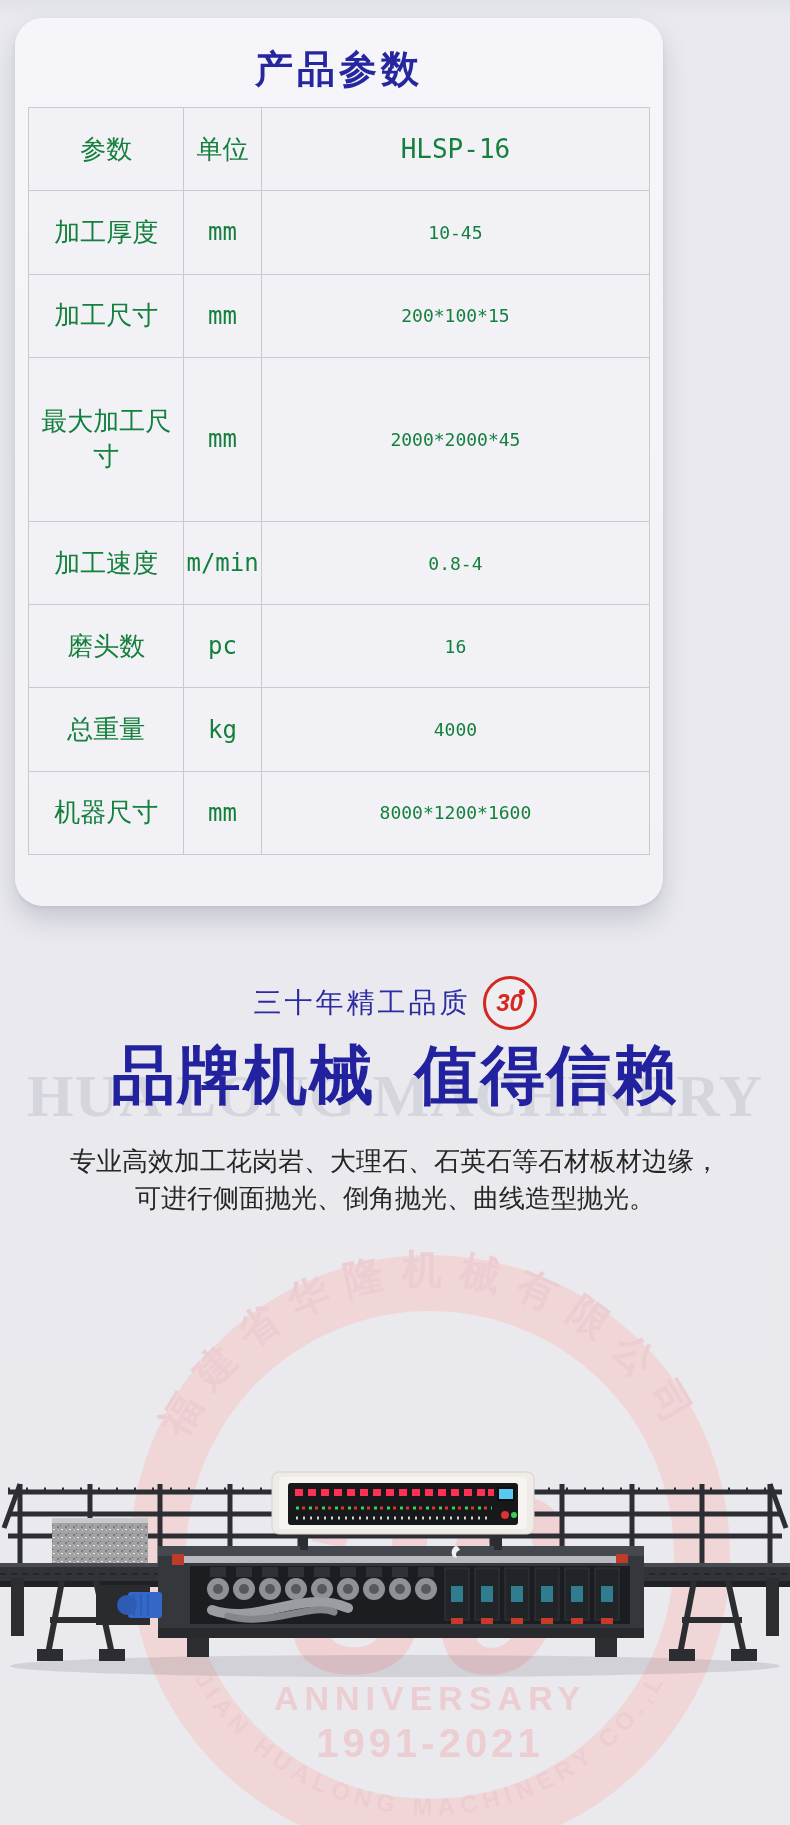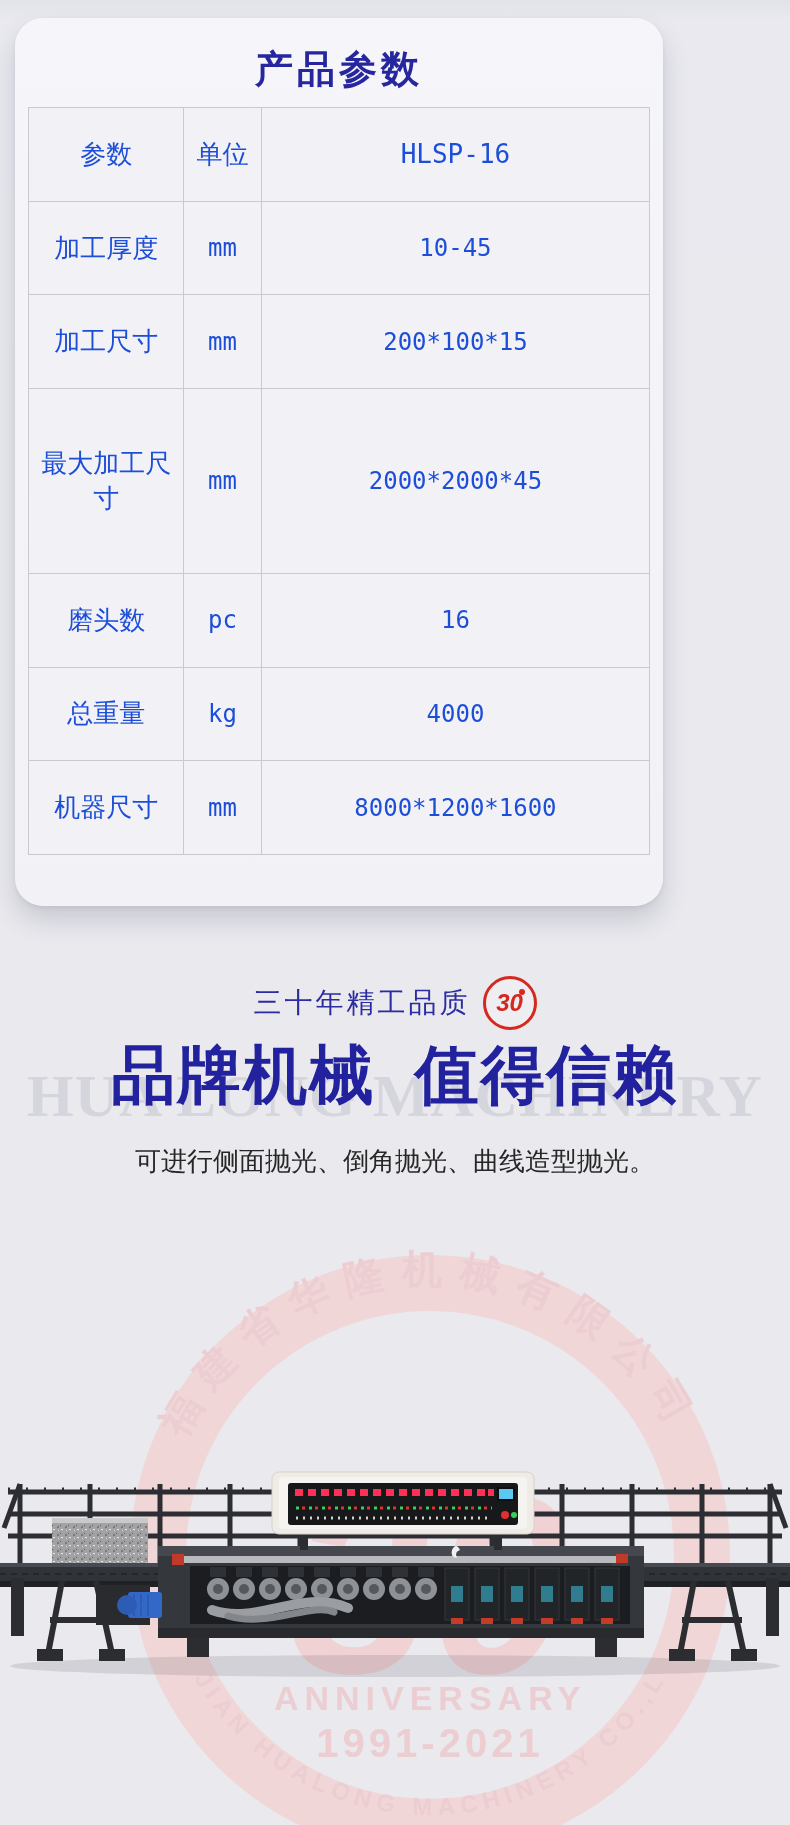--- a/index.html
+++ b/index.html
@@ -22,25 +22,25 @@
     margin-top:26px; text-align:center;
     font-size:38px; font-weight:bold; letter-spacing:4px;
     color:#26269e;
   }
   .spec-table-wrap { position:absolute; left:13px; right:13px; top:89px; }
   table.spec {
     width:100%; height:748px; border-collapse:collapse; table-layout:fixed;
   }
   table.spec td {
     border:1px solid #c9c9cf; text-align:center; vertical-align:middle;
-    background:#f2f2f6; color:#1d4ed8;
+    background:#f2f2f6; color:#15803d;
   }
   td.c-param { width:25%; font-size:26px; }
   td.c-unit  { width:12.5%; font-size:24px; font-family:"DejaVu Sans Mono", monospace; }
-  td.c-value { width:62.5%; font-size:24px; font-family:"DejaVu Sans Mono", monospace; }
+  td.c-value { width:62.5%; font-size:18px; font-family:"DejaVu Sans Mono", monospace; }
   tr.head td { font-size:26px; }
   tr.head td.c-value { font-size:26px; }
 
   
   .tagline-row {
     position:absolute; left:0; top:976px; width:100%;
     display:flex; align-items:center; justify-content:center; gap:12px; z-index:3;
   }
   .tagline { font-size:28px; color:#2c2ca2; letter-spacing:3px; }
   .badge30 {
@@ -118,20 +118,25 @@
           <td class="c-param">加工尺寸</td>
           <td class="c-unit">mm</td>
           <td class="c-value">200*100*15</td>
         </tr>
         <tr>
           <td class="c-param">最大加工尺寸</td>
           <td class="c-unit">mm</td>
           <td class="c-value">2000*2000*45</td>
         </tr>
         <tr>
+          <td class="c-param">加工速度</td>
+          <td class="c-unit">m/min</td>
+          <td class="c-value">0.8-4</td>
+        </tr>
+        <tr>
           <td class="c-param">磨头数</td>
           <td class="c-unit">pc</td>
           <td class="c-value">16</td>
         </tr>
         <tr>
           <td class="c-param">总重量</td>
           <td class="c-unit">kg</td>
           <td class="c-value">4000</td>
         </tr>
         <tr>
@@ -145,20 +150,21 @@
   </div>
 
   <div class="tagline-row">
     <span class="tagline">三十年精工品质</span>
     <span class="badge30">30</span>
   </div>
 
   <div class="headline">品牌机械  值得信赖</div>
 
   <div class="desc">
+    <div>专业高效加工花岗岩、大理石、石英石等石材板材边缘，</div>
     <div>可进行侧面抛光、倒角抛光、曲线造型抛光。</div>
   </div>
 
   <svg class="machine" width="790" height="215" viewBox="0 0 790 215">
     <defs>
       <pattern id="granite" width="8" height="8" patternUnits="userSpaceOnUse">
         <rect width="8" height="8" fill="#a2a2a4"></rect>
         <rect x="1" y="2" width="2" height="2" fill="#7b7b7d"></rect>
         <rect x="5" y="5" width="2" height="1" fill="#e8e8ea"></rect>
         <rect x="4" y="1" width="1" height="1" fill="#5c5c5e"></rect>

